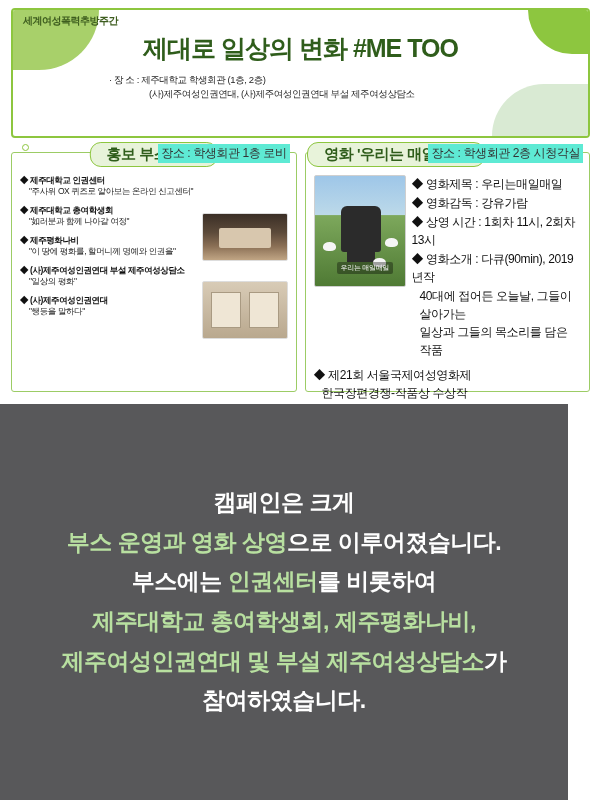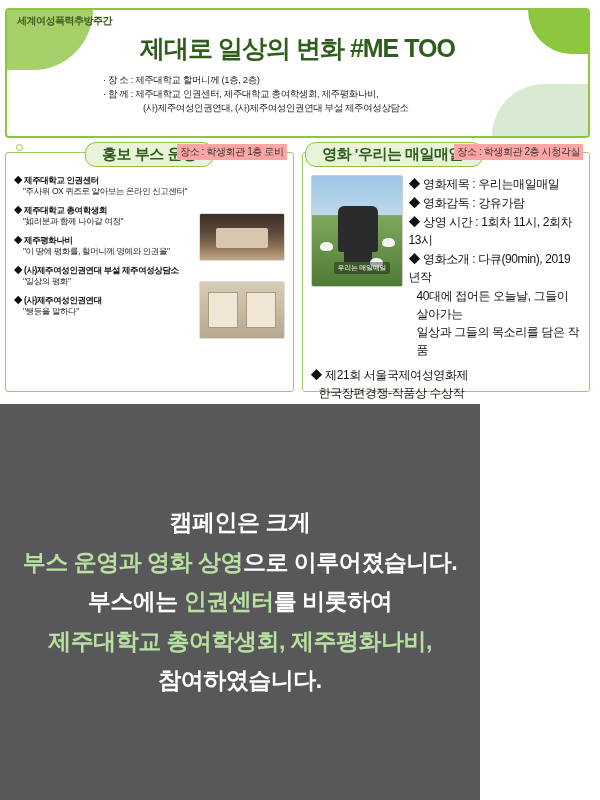--- a/index.html
+++ b/index.html
@@ -11,21 +11,21 @@
     background: #ffffff;
     overflow: hidden;
   }
 
   
   .poster {
     position: relative;
     width: 600px;
     height: 404px;
     background: #ffffff;
-    padding: 8px 10px 6px 5px;
+    padding: 8px 10px 6px 11px;
   }
 
   
   .header-card {
     position: relative;
     border: 2px solid #8dc63f;
     border-radius: 4px;
     background: #ffffff;
     height: 130px;
     overflow: hidden;
@@ -112,22 +112,22 @@
     color: #2f5d1b;
     padding: 2px 16px;
     white-space: nowrap;
     letter-spacing: -0.5px;
   }
   .panel-tab.right-tab { left: 32%; }
   .panel-place {
     position: absolute;
     top: -9px;
     right: 6px;
-    background: #fca5a5;
-    font-size: 10px;
+    background: #5eead4;
+    font-size: 12px;
     color: #333;
     padding: 1px 3px;
     letter-spacing: -0.4px;
     white-space: nowrap;
   }
   .hanger {
     position: absolute;
     top: -9px;
     width: 7px; height: 7px;
     border: 1.5px solid #8dc63f;
@@ -255,21 +255,21 @@
     font-size: 12px;
     line-height: 1.5;
     color: #111;
     letter-spacing: -0.4px;
     margin-top: 6px;
   }
   .movie-bottom .lead { margin-left: 8px; display: block; }
 
   
   .caption {
-    width: 480px;
+    width: 568px;
     height: 396px;
     background: #58585a;
     color: #ffffff;
     display: flex;
     flex-direction: column;
     align-items: center;
     justify-content: center;
     padding: 4px 14px;
   }
   .caption .line {
@@ -291,25 +291,21 @@
     <div class="deco-left"></div>
     <div class="deco-right-top"></div>
     <div class="deco-right-bot"></div>
 
     <div class="week-label">세계여성폭력추방주간</div>
     <div class="poster-title">제대로 일상의 변화 #ME TOO</div>
 
     <div class="info-lines">
       <div>
         <span class="lbl">· 장  소 :</span>
-        <span class="val">제주대학교 할머니께 (1층, 2층)</span>
-      </div>
-      <div>
-        <span class="lbl">· 함  께 :</span>
-        <span class="val">제주대학교 인권센터, 제주대학교 총여학생회, 제주평화나비,</span>
+        <span class="val">제주대학교 학생회관 (1층, 2층)</span>
       </div>
       <div class="info-indent">
         <span class="val">(사)제주여성인권연대, (사)제주여성인권연대 부설 제주여성상담소</span>
       </div>
     </div>
   </div>
 
   <div class="panels">
 
     <div class="panel">
@@ -404,15 +400,18 @@
   <div class="line">
     <span class="hl">부스 운영과 영화 상영</span><span>으로 이루어졌습니다.</span>
   </div>
   <div class="line">
     <span>부스에는 </span><span class="hl">인권센터</span><span>를 비롯하여</span>
   </div>
   <div class="line">
     <span class="hl">제주대학교 총여학생회, 제주평화나비,</span>
   </div>
   <div class="line">
+    <span class="hl">제주여성인권연대 및 부설 제주여성상담소</span><span>가</span>
+  </div>
+  <div class="line">
     <span>참여하였습니다.</span>
   </div>
 </div>
 
 </body></html>

